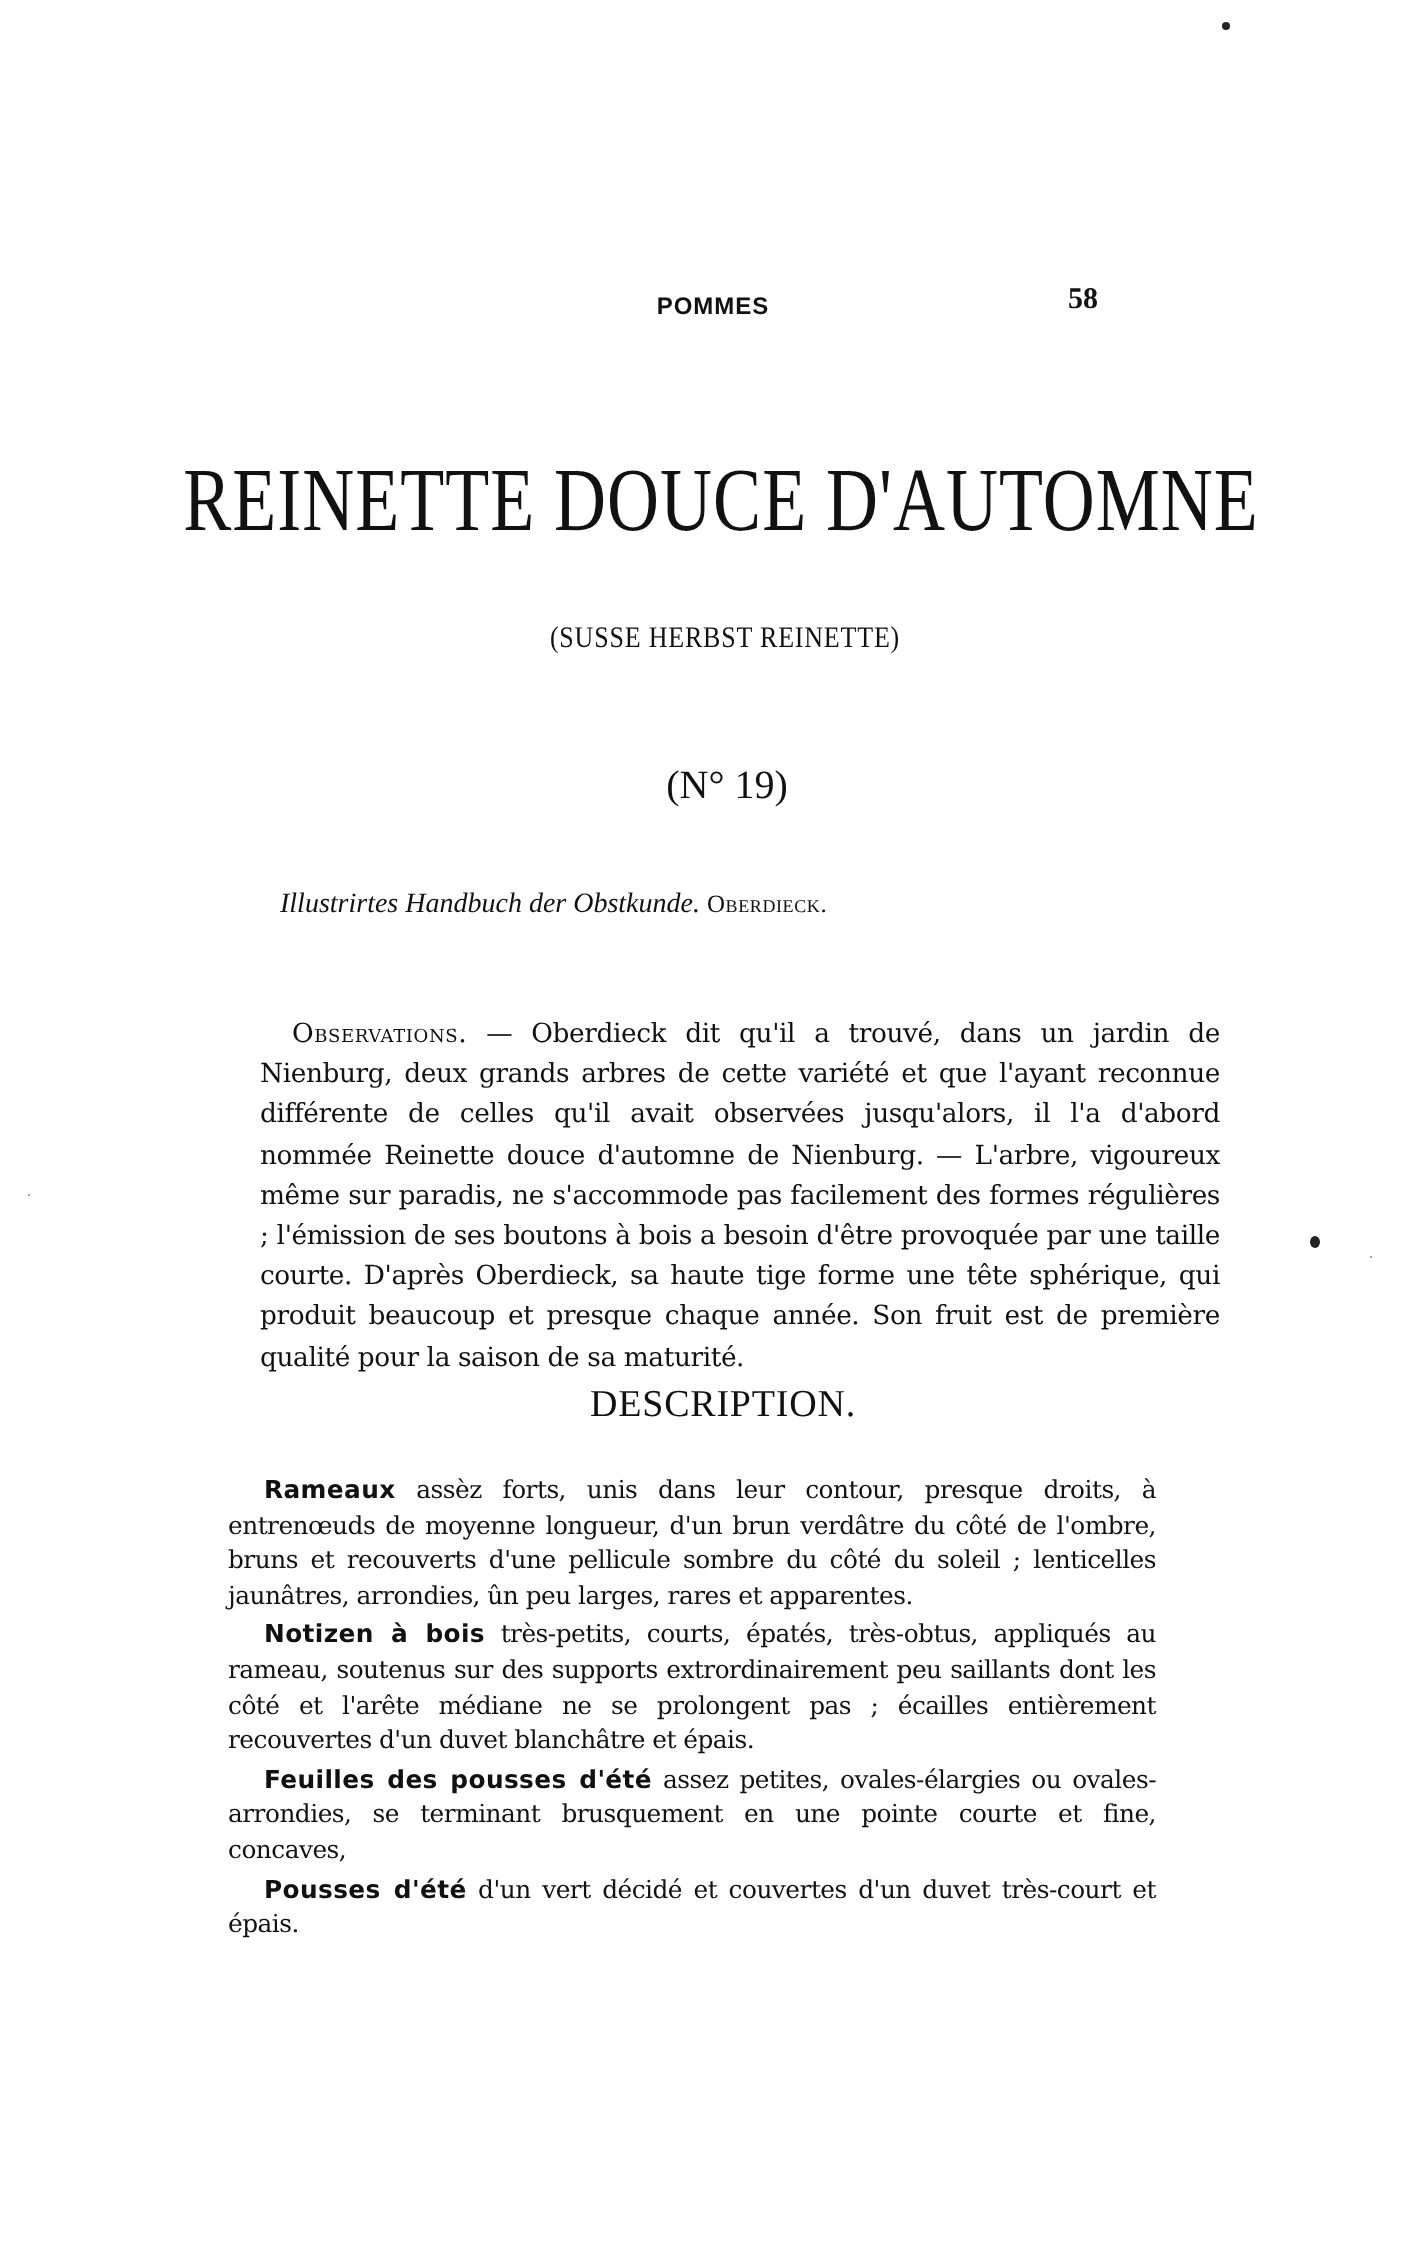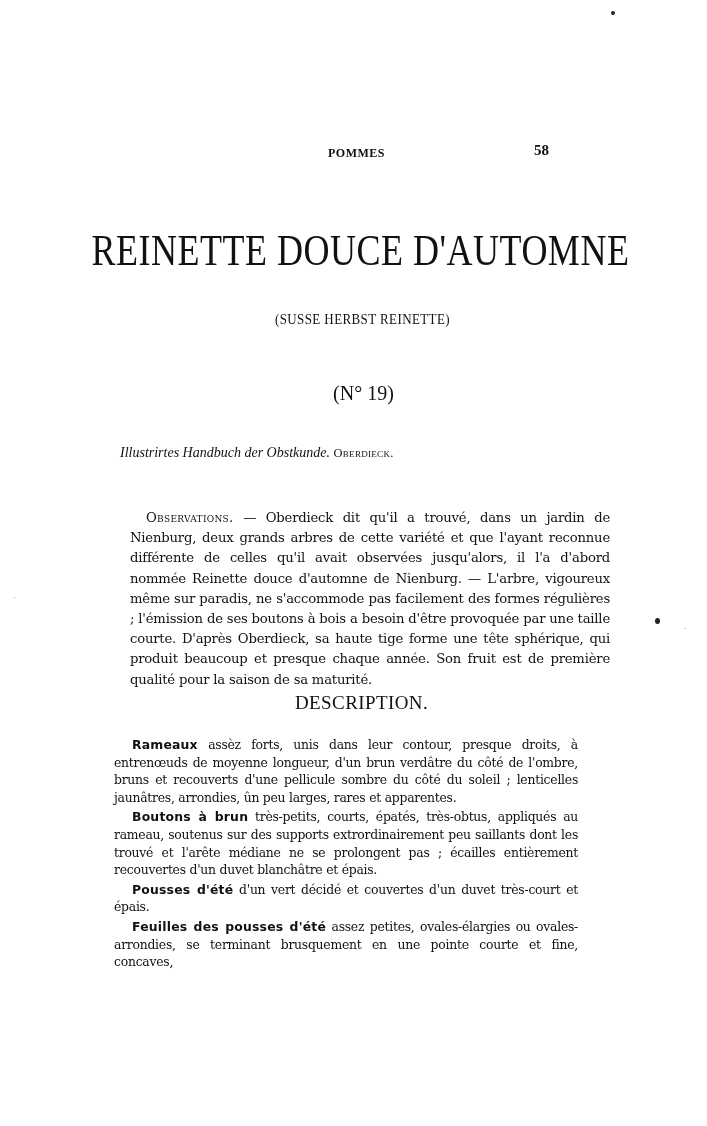--- a/index.html
+++ b/index.html
@@ -13,21 +13,21 @@
       position: relative;
       overflow: hidden;
       font-family: "DejaVu Serif", "Liberation Serif", serif;
       color: #111111;
     }
     .abs { position: absolute; }
 
     .running-head {
       left: 0; width: 707px; top: 146px;
       text-align: center;
-      font-family: Liberation Serif, serif;
+      font-family: Liberation Sans, sans-serif;
       font-weight: bold;
       font-size: 12px;
       letter-spacing: 0.5px;
       padding-left: 6px;
       box-sizing: border-box;
     }
     .page-number {
       left: 534px; top: 142px;
       font-family: "Liberation Serif", serif;
       font-weight: bold;
@@ -57,21 +57,21 @@
     }
     .number {
       left: 1px; width: 707px; top: 382px;
       text-align: center;
       font-family: "Liberation Serif", serif;
       font-size: 20px;
       padding-left: 18px;
       box-sizing: border-box;
     }
     .refs {
-      left: 120px; top: 443px;
+      left: 140px; top: 443px;
       font-family: "Liberation Serif", serif;
       font-size: 14px;
       line-height: 19px;
     }
     .refs .ital { font-style: italic; }
     .refs .sc {
       font-variant: small-caps;
       font-size: 12.5px;
       letter-spacing: 0.3px;
     }
@@ -142,16 +142,16 @@
     <span class="sc">Oberdieck.</span>
   </div>
 </div>
 
 <div class="abs observations"><span class="sc">Observations.</span><span> — Oberdieck dit qu'il a trouvé, dans un jardin de Nienburg, deux grands arbres de cette variété et que l'ayant reconnue différente de celles qu'il avait observées jusqu'alors, il l'a d'abord nommée Reinette douce d'automne de Nienburg. — L'arbre, vigoureux même sur paradis, ne s'accommode pas facilement des formes régulières ; l'émission de ses boutons à bois a besoin d'être provoquée par une taille courte. D'après Oberdieck, sa haute tige forme une tête sphérique, qui produit beaucoup et presque chaque année. Son fruit est de première qualité pour la saison de sa maturité.</span></div>
 
 <div class="abs section-heading">DESCRIPTION.</div>
 
 <div class="abs description">
   <p><span class="term">Rameaux</span><span> assèz forts, unis dans leur contour, presque droits, à entrenœuds de moyenne longueur, d'un brun verdâtre du côté de l'ombre, bruns et recouverts d'une pellicule sombre du côté du soleil ; lenticelles jaunâtres, arrondies, ûn peu larges, rares et apparentes.</span></p>
-  <p><span class="term">Boutons à brun</span><span> très-petits, courts, épatés, très-obtus, appliqués au rameau, soutenus sur des supports extrordinairement peu saillants dont les trouvé et l'arête médiane ne se prolongent pas ; écailles entièrement recouvertes d'un duvet blanchâtre et épais.</span></p>
+  <p><span class="term">Notizen à bois</span><span> très-petits, courts, épatés, très-obtus, appliqués au rameau, soutenus sur des supports extrordinairement peu saillants dont les côté et l'arête médiane ne se prolongent pas ; écailles entièrement recouvertes d'un duvet blanchâtre et épais.</span></p>
+  <p><span class="term">Feuilles des pousses d'été</span><span> assez petites, ovales-élargies ou ovales-arrondies, se terminant brusquement en une pointe courte et fine, concaves,</span></p>
   <p><span class="term">Pousses d'été</span><span> d'un vert décidé et couvertes d'un duvet très-court et épais.</span></p>
-  <p><span class="term">Feuilles des pousses d'été</span><span> assez petites, ovales-élargies ou ovales-arrondies, se terminant brusquement en une pointe courte et fine, concaves,</span></p>
 </div>
 
 </body></html>

